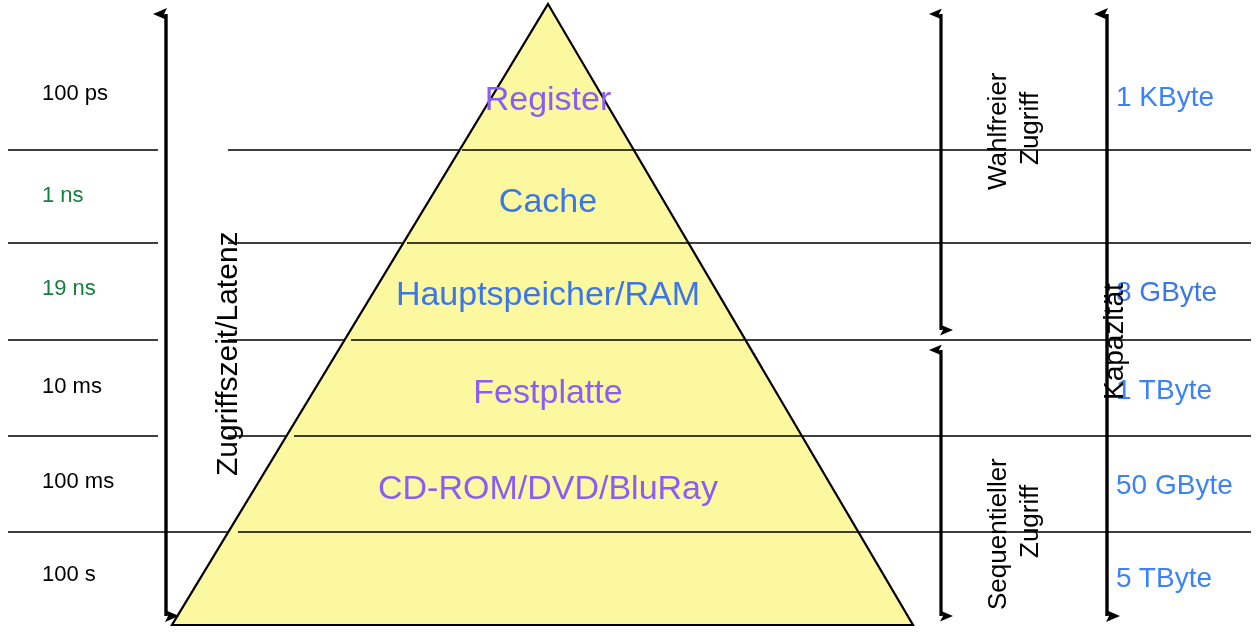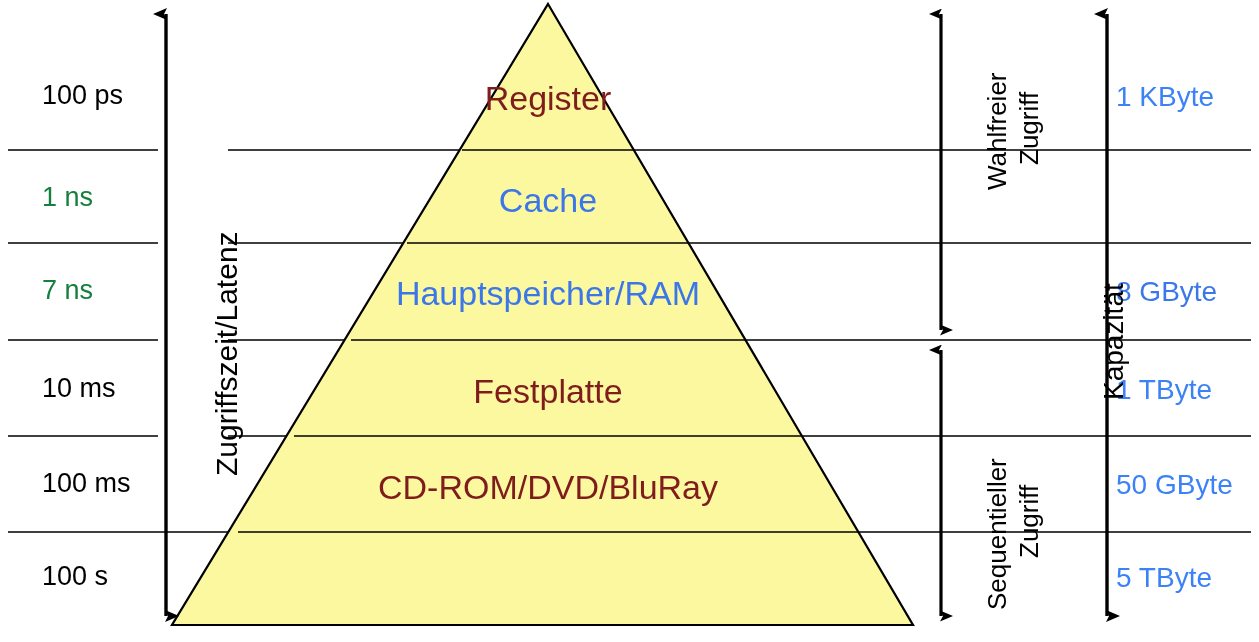--- a/index.html
+++ b/index.html
@@ -25,38 +25,38 @@
     width: 1259px;
     height: 642px;
   }
   .lbl {
     position: absolute;
     white-space: nowrap;
     line-height: 1;
   }
   
   .lat-label {
-    font-size: 27px;
+    font-size: 22px;
     text-align: left;
     color: #000000;
   }
   .lat-label.hl { color: #15803d; }
   
   .cap-label {
     font-size: 28px;
     text-align: left;
     color: #3b82f6;
   }
   .cap-label.hl { color: #3b77e8; }
   
   .tier-label {
     position: absolute;
     font-size: 34px;
     text-align: center;
-    color: #7f1d1d;
+    color: #8b5cf6;
     white-space: nowrap;
     transform: translateX(-50%);
   }
   .tier-label.hl { color: #3b77e8; }
   
   .rot {
     position: absolute;
     transform-origin: 0 0;
     white-space: nowrap;
     font-size: 30px;
@@ -118,21 +118,21 @@
 
     <line x1="1107" y1="14" x2="1107" y2="616" stroke="#000000" stroke-width="3.4" marker-start="url(#arrUp)" marker-end="url(#arrDown)"></line>
 
     <line x1="941" y1="14" x2="941" y2="330" stroke="#000000" stroke-width="3.2" marker-start="url(#arrUpS)" marker-end="url(#arrDownS)"></line>
 
     <line x1="941" y1="350" x2="941" y2="616" stroke="#000000" stroke-width="3.2" marker-start="url(#arrUpS)" marker-end="url(#arrDownS)"></line>
   </svg>
 
   <div class="lbl lat-label" style="left:42px;  top:82px;">100 ps</div>
   <div class="lbl lat-label hl" style="left:42px;  top:184px;">1 ns</div>
-  <div class="lbl lat-label hl" style="left:42px;  top:277px;">7 ns</div>
+  <div class="lbl lat-label hl" style="left:42px;  top:277px;">19 ns</div>
   <div class="lbl lat-label" style="left:42px;  top:375px;">10 ms</div>
   <div class="lbl lat-label" style="left:42px;  top:470px;">100 ms</div>
   <div class="lbl lat-label" style="left:42px;  top:563px;">100 s</div>
 
   <div class="lbl cap-label" style="left:1116px; top:83px;">1 KByte</div>
   <div class="lbl cap-label hl" style="left:1116px; top:278px;">8 GByte</div>
   <div class="lbl cap-label" style="left:1116px; top:376px;">1 TByte</div>
   <div class="lbl cap-label" style="left:1116px; top:471px;">50 GByte</div>
   <div class="lbl cap-label" style="left:1116px; top:564px;">5 TByte</div>
 

